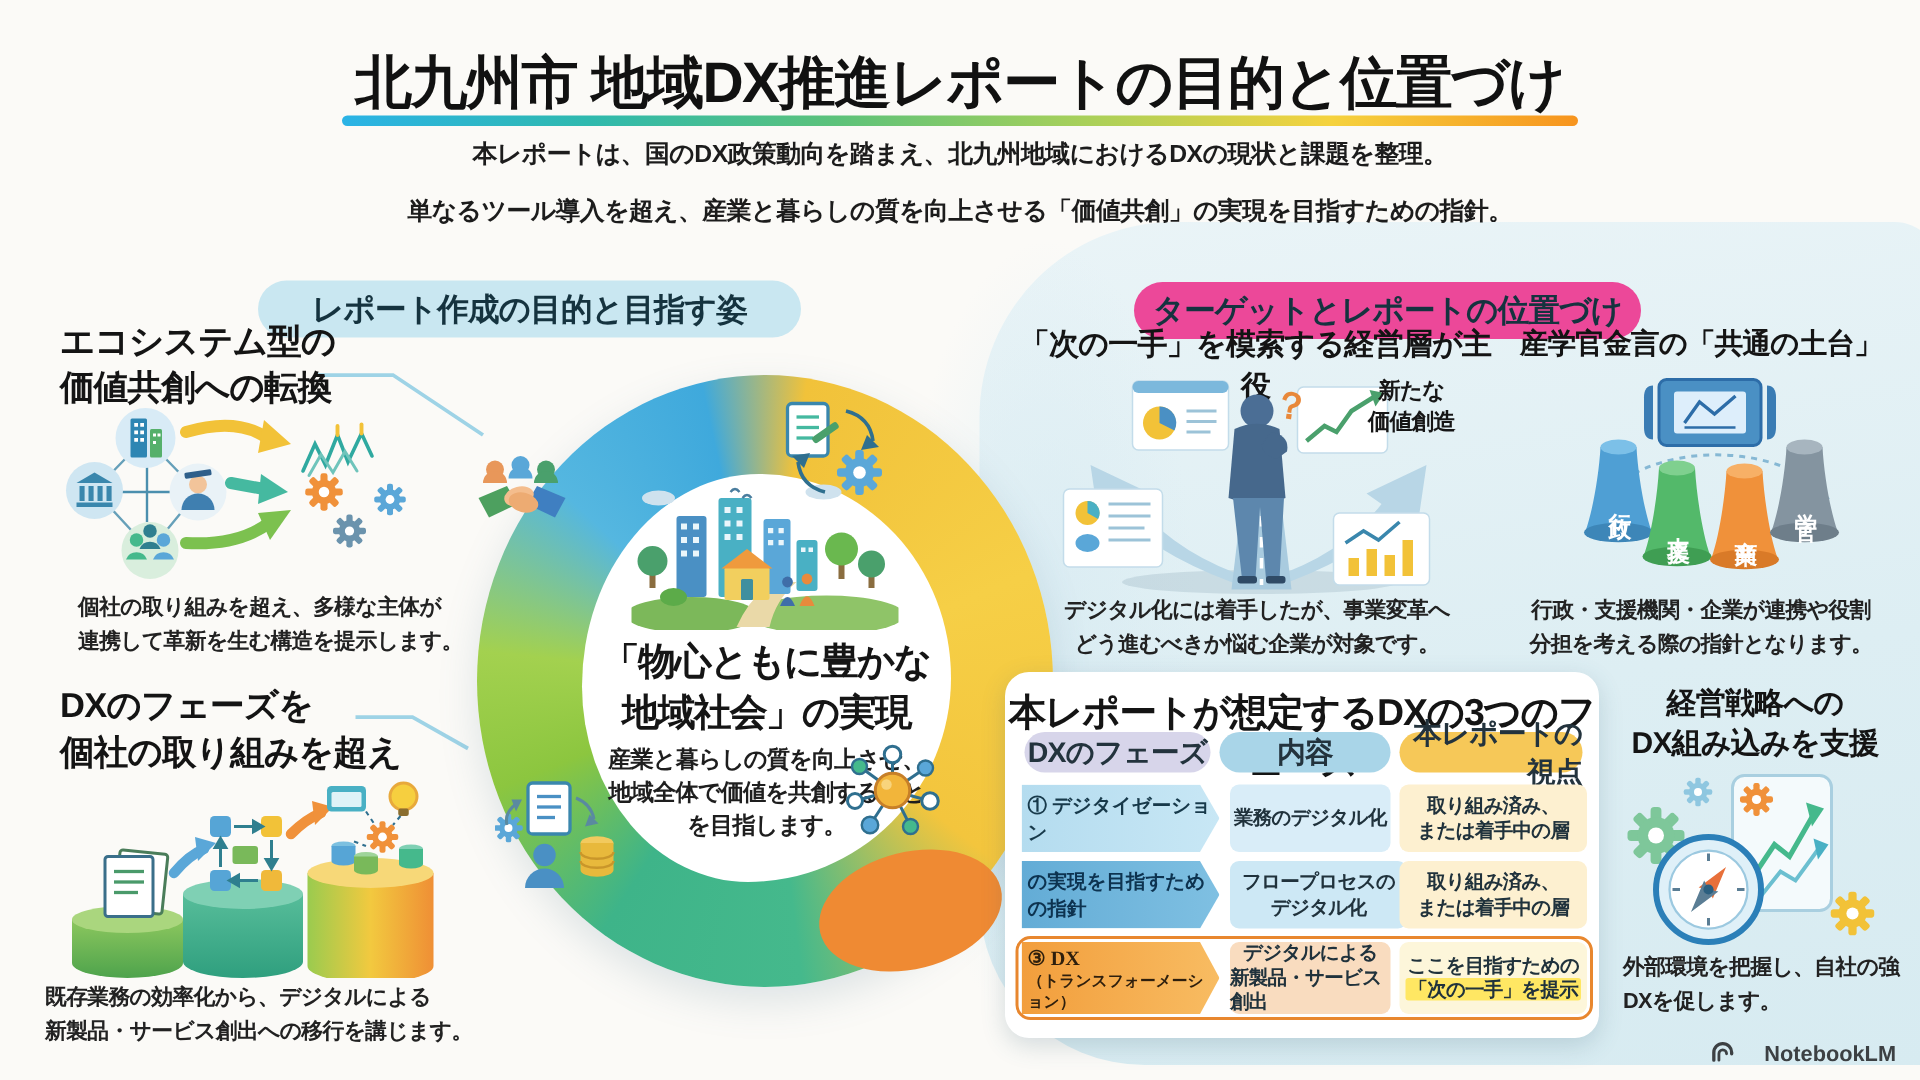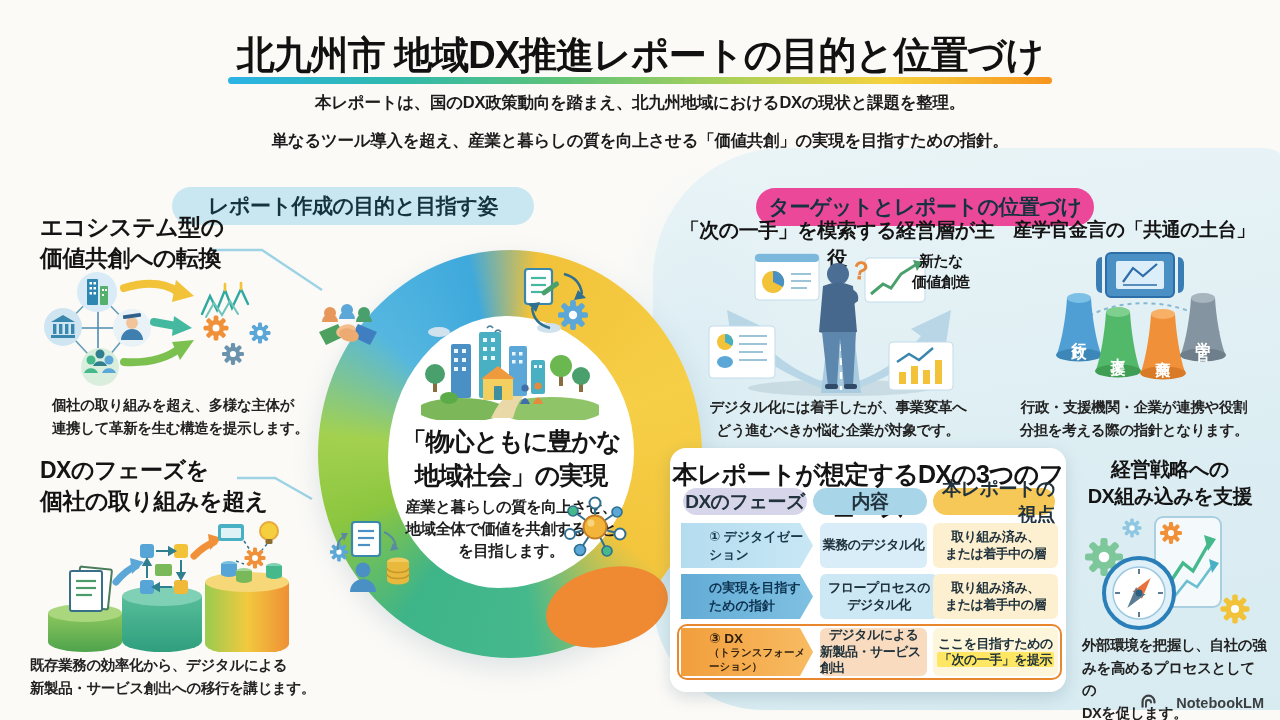--- a/index.html
+++ b/index.html
@@ -35,21 +35,21 @@
                border-radius:48% 52% 55% 45% / 52% 50% 50% 48%;}
   .c-head{left:368px;top:424px;width:286px;text-align:center;font-size:25px;font-weight:900;line-height:34px;letter-spacing:-1px;color:#151515;}
   .c-desc{left:368px;top:496px;width:286px;text-align:center;font-size:15.5px;font-weight:700;line-height:22px;letter-spacing:-0.6px;color:#1e1e1e;}
   
   .card{left:670px;top:448px;width:396px;height:244px;background:#fff;border-radius:16px;
         box-shadow:0 5px 16px rgba(60,100,120,.20);}
   .t-title{left:670px;top:458px;width:396px;text-align:center;font-size:25px;font-weight:900;letter-spacing:-0.8px;color:#141414;}
   .hpill{height:27px;border-radius:14px;display:flex;align-items:center;justify-content:center;
          font-size:19px;font-weight:800;color:#23333d;letter-spacing:-0.5px;}
   .arrowcell{clip-path:polygon(0 0,calc(100% - 13px) 0,100% 50%,calc(100% - 13px) 100%,0 100%);
-             display:flex;flex-direction:column;align-items:flex-start;justify-content:center;padding-left:28px;box-sizing:border-box;}
+             display:flex;flex-direction:column;align-items:flex-start;justify-content:center;padding-left:4px;box-sizing:border-box;font-family:Liberation Serif, serif;}
   .cell{border-radius:6px;display:flex;flex-direction:column;align-items:center;justify-content:center;
         font-size:13px;font-weight:800;line-height:16.5px;letter-spacing:-0.5px;color:#20323c;}
   .rowwrap{border:2.5px solid #e8872e;border-radius:10px;background:#fff;box-sizing:border-box;}
   .hl{background:#ffe763;padding:0 2px;border-radius:2px;}
   .vlabel{writing-mode:vertical-rl;color:#fff;font-weight:800;font-size:15px;letter-spacing:3px;text-align:center;}
   .qmark{font-size:25px;font-weight:900;color:#e8883a;transform:rotate(8deg);}
   .labelsm{font-size:15px;font-weight:800;line-height:21px;text-align:center;letter-spacing:-0.5px;color:#161616;}
   .footer{right:16px;top:694px;display:flex;align-items:center;gap:19px;font-size:14.5px;font-weight:700;color:#3c4043;}
 </style>
 </head>
@@ -585,21 +585,20 @@
         </g>
       <g transform="rotate(38)">
           <polygon points="0,-19 6,3 0,0 -6,3" fill="#e8703a"></polygon>
           <polygon points="0,19 6,-3 0,0 -6,-3" fill="#5a7d94"></polygon>
         </g>
       <circle r="3.4" fill="#2b5f7f"></circle>
     </g>
   </svg>
   <div class="abs desc" style="left:1082px;top:634px;width:186px;">
     <div>外部環境を把握し、自社の強</div>
-    <div>みを高めるプロセスとしての</div>
     <div>DXを促します。</div>
   </div>
 
   <div class="abs footer">
     <svg width="17" height="17" viewBox="0 0 20 20">
       <path d="M3 15 v-6 a7 7 0 0 1 14 0 v1" fill="none" stroke="#3c4043" stroke-width="2.6" stroke-linecap="round"></path>
       <path d="M7 15 v-5 a3 3 0 0 1 6 0" fill="none" stroke="#3c4043" stroke-width="2.2" stroke-linecap="round"></path>
     </svg>
     <span>NotebookLM</span>
   </div>

